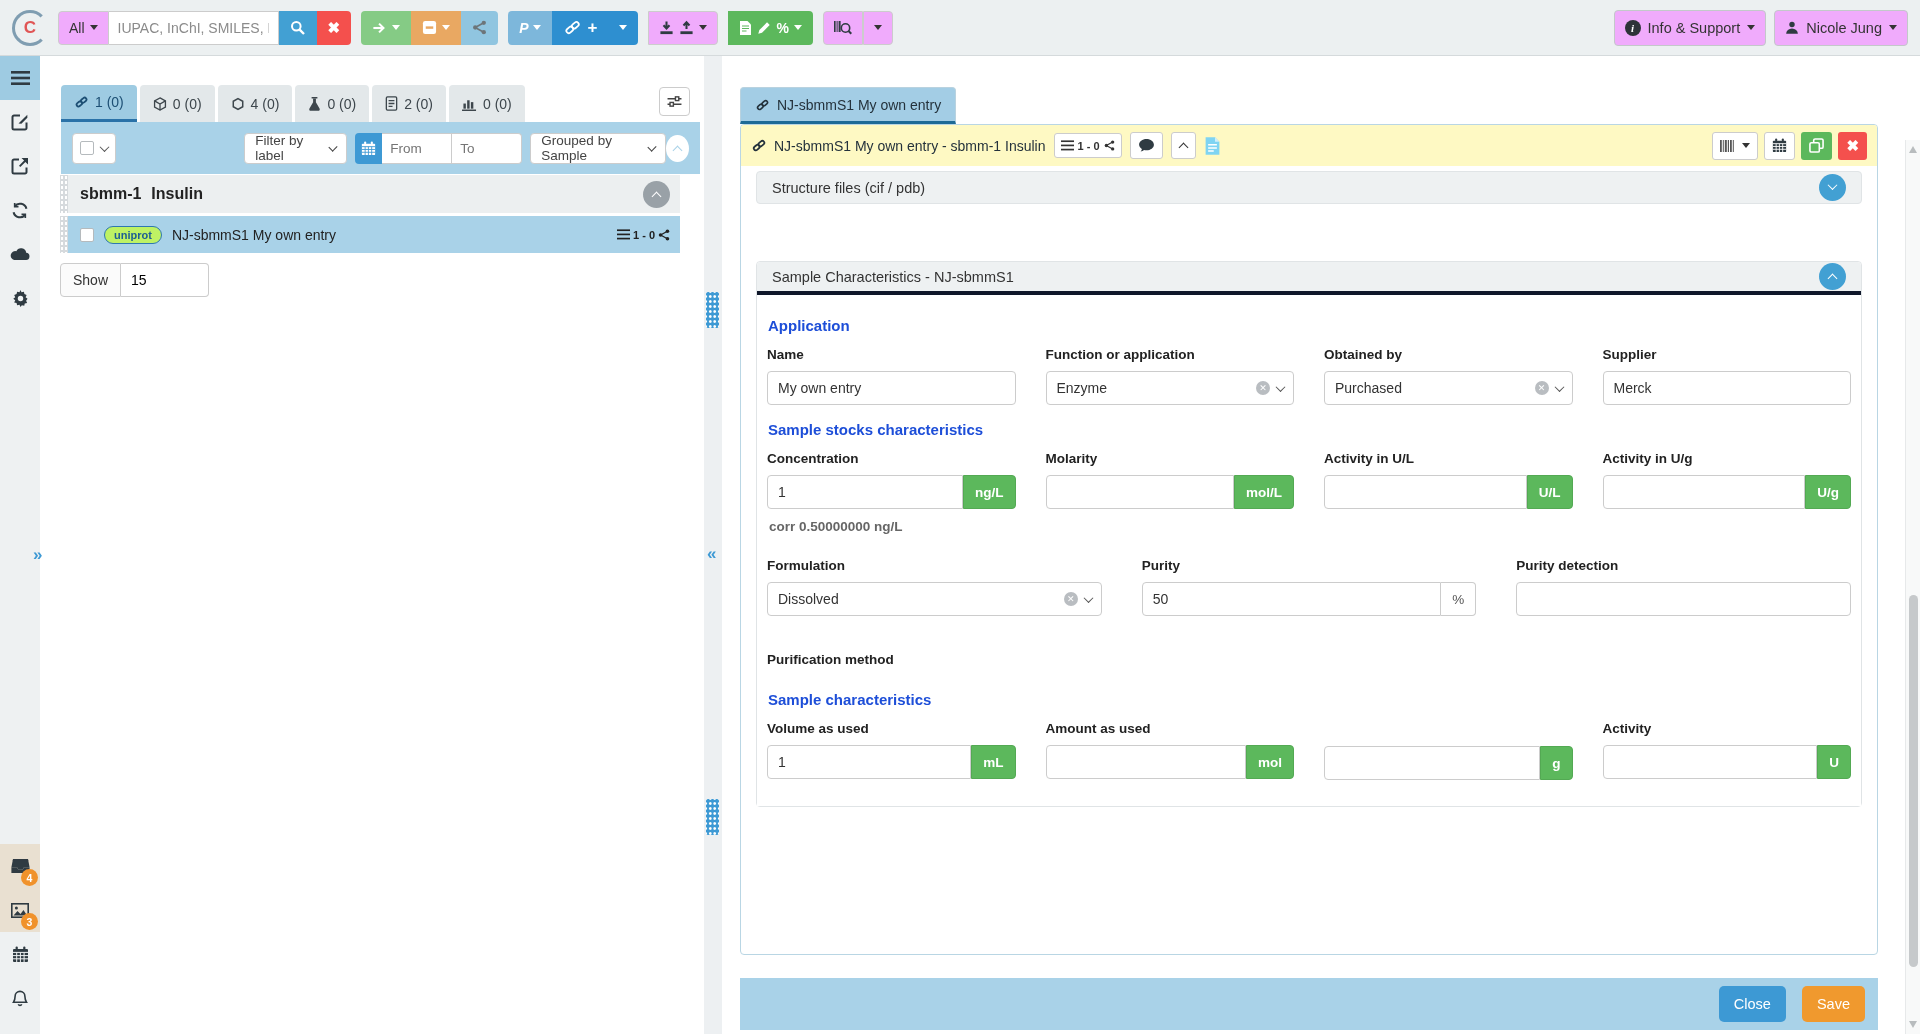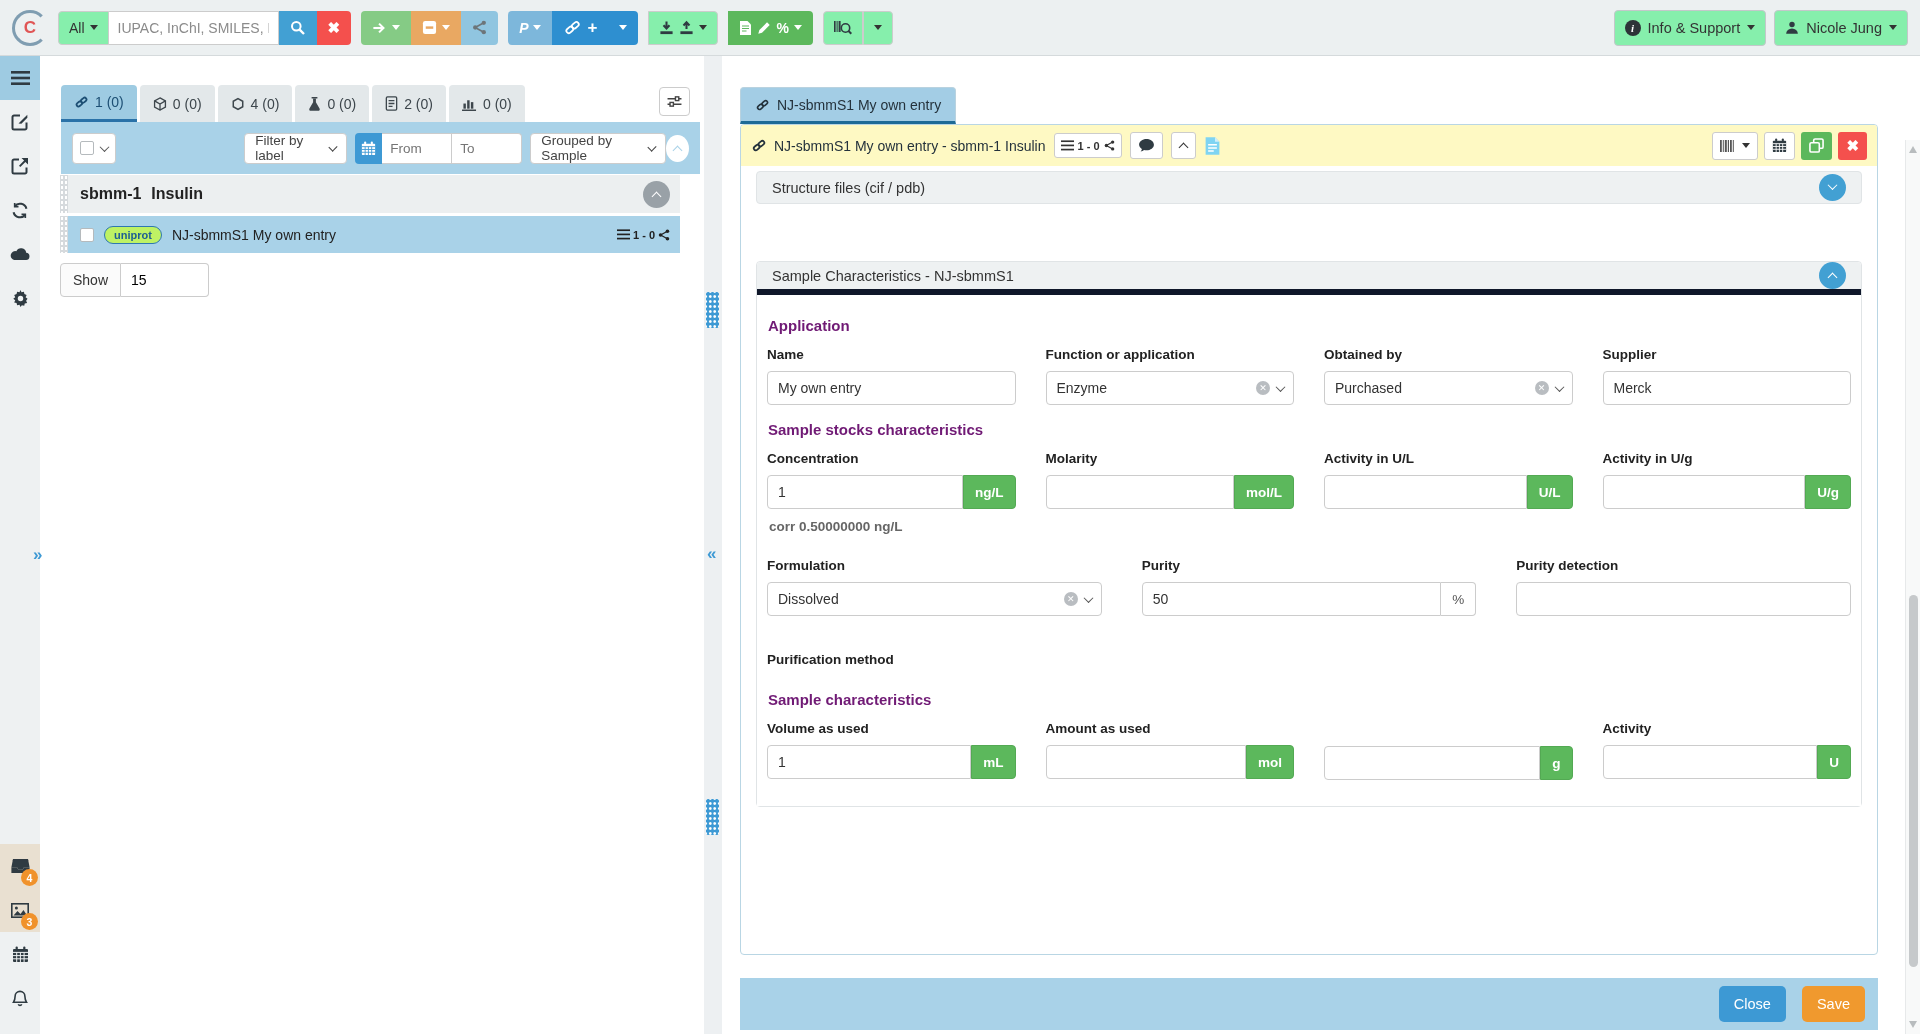--- a/index.html
+++ b/index.html
@@ -14,21 +14,21 @@
   .logo { width:36px; height:36px; border:3px solid #7f9db1; border-radius:50%;
     display:flex; align-items:center; justify-content:center; color:#e05555;
     font-weight:bold; font-size:17px; background:#ecf0f1; border-right-color:transparent; }
   .btn { display:inline-flex; align-items:center; justify-content:center; gap:5px;
     height:34px; border:1px solid transparent; border-radius:4px; font-size:14px;
     cursor:pointer; background:#fff; color:#333; padding:0 10px; }
   .bgroup { display:inline-flex; }
   .bgroup .btn { border-radius:0; }
   .bgroup .btn:first-child { border-radius:4px 0 0 4px; }
   .bgroup .btn:last-child { border-radius:0 4px 4px 0; }
-  .btn.white { background:#86efac; border-color:#ccc; }
+  .btn.white { background:#f0abfc; border-color:#ccc; }
   .btn.blue   { background:#42a0d3; color:#fff; }
   .btn.red    { background:#f4504d; color:#fff; font-weight:bold; }
   .btn.green-l{ background:#85cb85; color:#fff; }
   .btn.orange { background:#e9a862; color:#fff; }
   .btn.lblue  { background:#90c5e0; color:#fff; }
   .btn.lblue2 { background:#7db7db; color:#fff; }
   .btn.pblue  { background:#2e8fd0; color:#fff; }
   .btn.green  { background:#5cb85c; color:#fff; }
   .caret { display:inline-block; width:0; height:0; border-left:4px solid transparent;
     border-right:4px solid transparent; border-top:5px solid currentColor; }
@@ -134,26 +134,26 @@
   .sq-btn { height:28px; border-radius:3px; display:inline-flex; align-items:center;
     justify-content:center; padding:0 7px; cursor:pointer; border:1px solid transparent; }
   .sq-btn.white { background:#fff; border-color:#ccc; color:#333; gap:5px; }
   .sq-btn.green { background:#5cb85c; color:#fff; }
   .sq-btn.red { background:#f4504d; color:#fff; font-weight:bold; }
   .card-body { position:relative; padding:5px 15px; }
   .subhead { height:33px; background:#eef1f2; border:1px solid #e0e4e6; border-radius:4px;
     display:flex; align-items:center; padding:0 15px; font-size:14.5px; color:#333; }
   .subhead .circle-btn { margin-left:auto; }
   .section { margin-top:57px; border:1px solid #e0e4e6; border-radius:4px; }
-  .section-head { height:33px; background:#eef1f2; border-bottom:6px solid #0f172a;
+  .section-head { height:33px; background:#eef1f2; border-bottom:4px solid #0f172a;
     border-radius:4px 4px 0 0; display:flex; align-items:center; padding:0 15px;
     font-size:14.5px; color:#333; }
   .section-head .circle-btn { margin-left:auto; }
   .section-body { padding:6px 10px 26px 10px; background:#fff; }
-  .fhead { font-size:15px; font-weight:bold; color:#701a75; margin:16px 0 13px 1px; }
+  .fhead { font-size:15px; font-weight:bold; color:#1d4ed8; margin:16px 0 13px 1px; }
   .row4 { display:grid; grid-template-columns:repeat(4,1fr); gap:18px 30px; }
   .row3 { display:grid; grid-template-columns:repeat(3,1fr); gap:40px; }
   .field label { display:block; font-size:13.5px; font-weight:bold; color:#222; margin-bottom:9px; }
   .field input[type=text] { width:100%; height:34px; border:1px solid #ccc; border-radius:4px;
     padding:0 10px; font-size:14px; color:#333; outline:none; }
   .igrp { display:flex; }
   .igrp input[type=text] { border-radius:4px 0 0 4px; flex:1; min-width:0; }
   .addon { height:34px; display:flex; align-items:center; justify-content:center; padding:0 11px;
     border-radius:0 4px 4px 0; font-size:13.5px; cursor:pointer; }
   .addon.greenu { background:#5cb85c; border:1px solid #53a953; color:#fff; font-weight:bold; }

